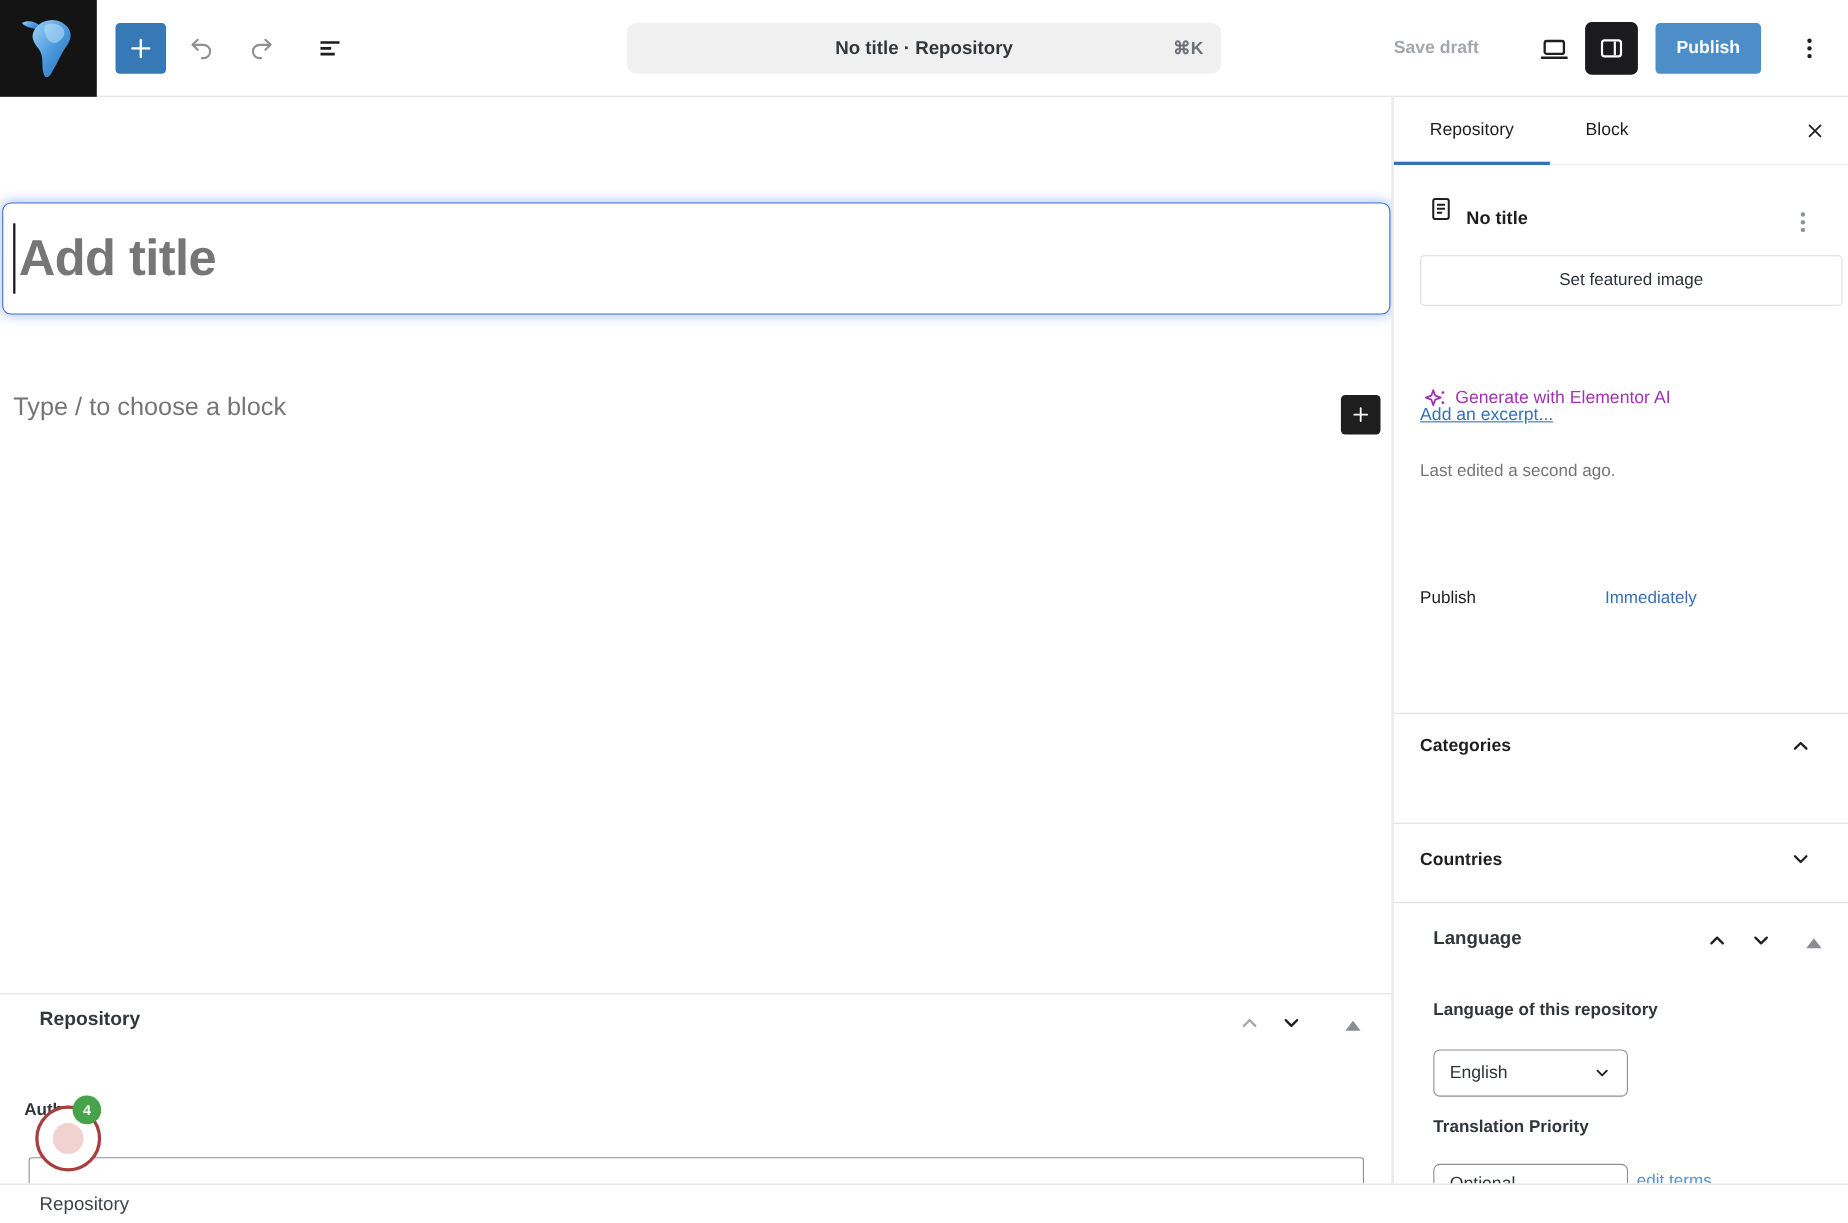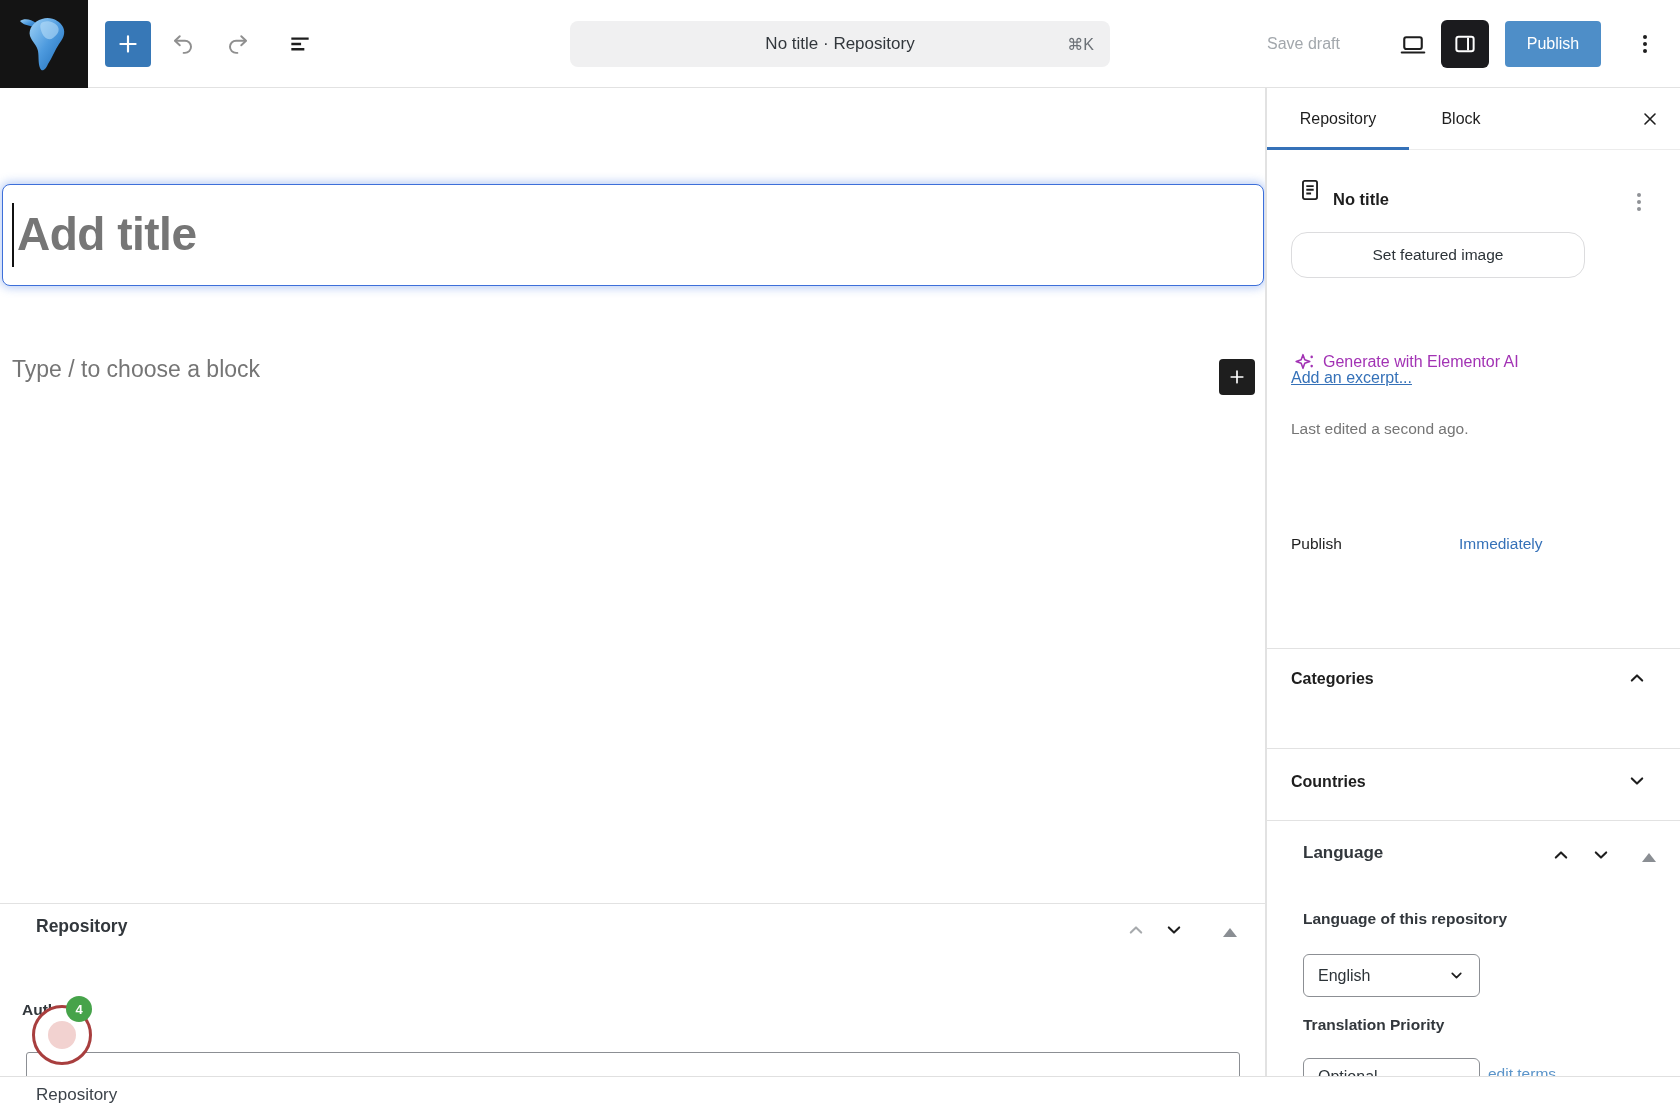--- a/index.html
+++ b/index.html
@@ -7,21 +7,21 @@
     --focus:#3d6fd9; --ring:#a83e3e; --ring-dot:#f2d2d0; --badge:#46a34a;
     --ink:#1e1e1e; --muted:#757575; --border:#e2e2e2;
   }
   *{box-sizing:border-box; margin:0; padding:0;}
   html,body{width:1680px; height:1112px; overflow:hidden;}
   body{font-family:"Liberation Sans", sans-serif; color:var(--ink); background:#fff; position:relative;}
   button{font-family:"Liberation Sans", sans-serif; background:none; border:none; cursor:pointer; color:inherit;}
 
   
   .topbar{position:absolute; left:0; top:0; width:1680px; height:88px; background:#fff; border-bottom:1px solid var(--border); z-index:30;}
-  .topbar > *{position:absolute;}
+  .topbar > *{position:absolute;font-weight:bold;}
   .logo{left:0; top:0; width:88px; height:88px; background:#141414; display:flex; align-items:center; justify-content:center;}
   .inserter{left:105px; top:21px; width:46px; height:46px; border-radius:4px; background:var(--accent); display:flex; align-items:center; justify-content:center;}
   .iconbtn{width:46px; height:46px; display:flex; align-items:center; justify-content:center;}
   .undo{left:160px; top:21px;} .redo{left:215px; top:21px;} .listview{left:277px; top:21px;}
   .docpill{left:570px; top:21px; width:540px; height:46px; background:#f0f0f1; border-radius:8px; display:flex; align-items:center; justify-content:center;}
   .pill-title{font-size:17px; color:#32373c;}
   .pill-kbd{position:absolute; right:16px; font-size:16px; color:#6c7177;}
   .savedraft{left:1267px; top:0; height:88px; font-size:16px; color:#a2a7ac;}
   .preview{left:1390px; top:21px;}
   .paneltoggle{left:1441px; top:20px; width:48px; height:48px; border-radius:6px; background:#1b1b1e; display:flex; align-items:center; justify-content:center;}
@@ -56,21 +56,21 @@
   .sidebar > *{position:absolute;}
   .tabs{left:0; top:0; width:414px; height:62px; border-bottom:1px solid #ececec;}
   .tab{position:absolute; top:0; height:62px; display:flex; align-items:center; justify-content:center; font-size:16px; color:var(--ink);}
   .tab.repo{left:0; width:142px; font-weight:500;}
   .tab.repo::after{content:""; position:absolute; left:0; right:0; bottom:0; height:3.5px; background:var(--link);}
   .tab.block{left:142px; width:104px;}
   .closebtn{right:8px; top:9px; width:44px; height:44px; display:flex; align-items:center; justify-content:center;}
   .doc-icon-wrap{left:30px; top:88px;}
   .post-title{left:66px; top:102px; font-size:16.5px; font-weight:600;}
   .doc-kebab{left:350px; top:92px; width:44px; height:44px; display:flex; align-items:center; justify-content:center;}
-  .featured-btn{left:24px; top:144px; width:294px; height:46px; border:1px solid #dcdcde; border-radius:16px; background:#fff; font-size:15.5px; color:#2c3338;}
+  .featured-btn{left:24px; top:144px; width:384px; height:46px; border:1px solid #dcdcde; border-radius:4px; background:#fff; font-size:15.5px; color:#2c3338;}
   .ai-row{left:26px; top:230px; display:flex; align-items:center; gap:9px; color:var(--ai); font-size:16px;margin-top:34px;}
   .excerpt-link{left:24px; top:281px; font-size:16px; color:var(--link); text-decoration:underline; cursor:pointer;text-align:center;}
   .last-edited{left:24px; top:332px; font-size:15.5px; color:var(--muted);}
   .sumrow{left:24px; width:366px; height:24px; display:flex; align-items:center;}
   .sumrow .lbl{width:168px; font-size:15.5px; color:var(--ink);}
   .sumrow .val{display:flex; align-items:center; gap:8px; font-size:15.5px; color:var(--link); cursor:pointer;}
   .row-status{top:390px;} .row-publish{top:444px;} .row-slug{top:498px;}
   .sb-divider{left:0; width:414px; border-top:1px solid var(--border);}
   .div1{top:560px;} .div2{top:660px;} .div3{top:732px;}
   .panelrow-label{font-size:16px; font-weight:600; color:var(--ink);}

